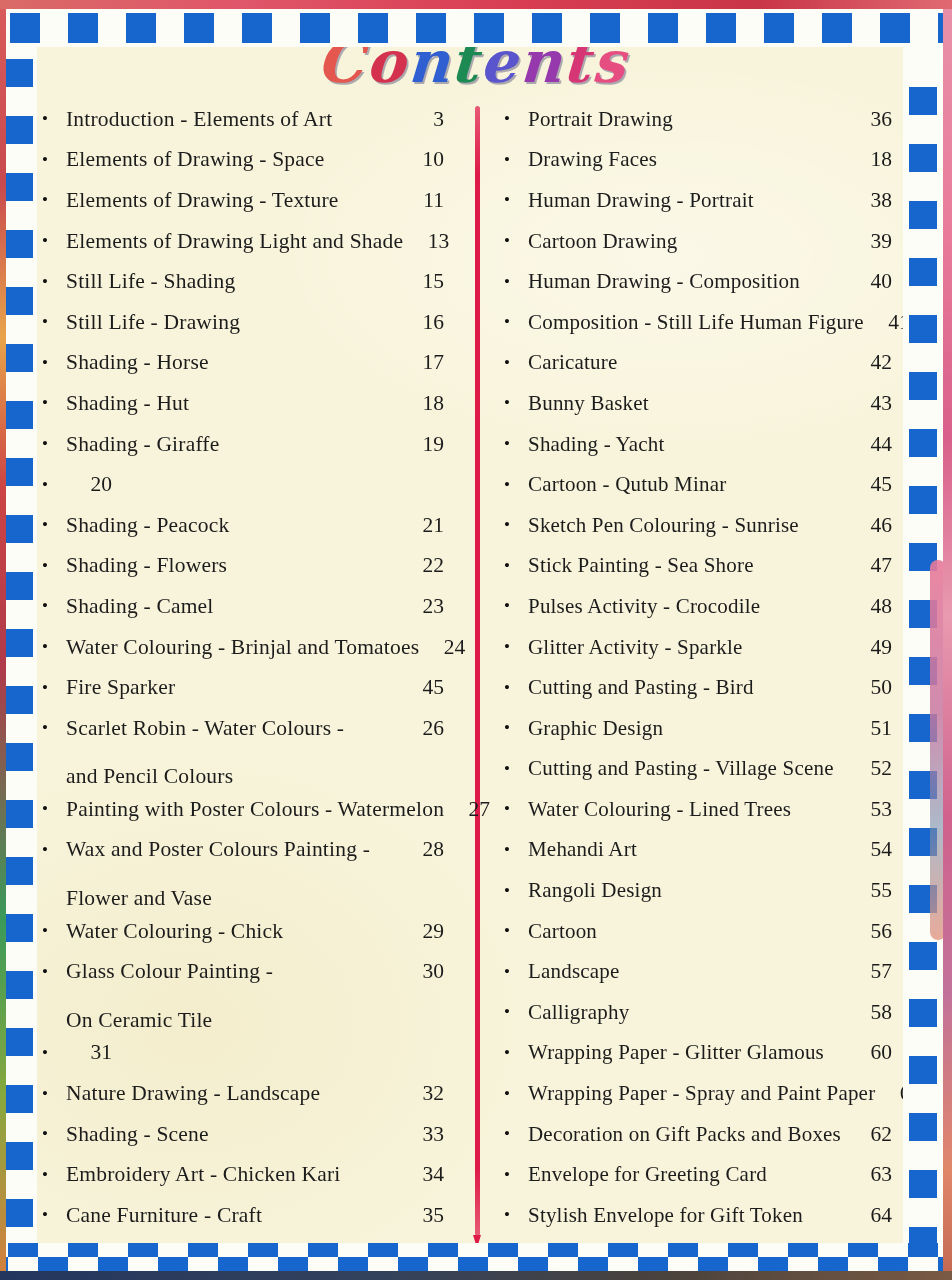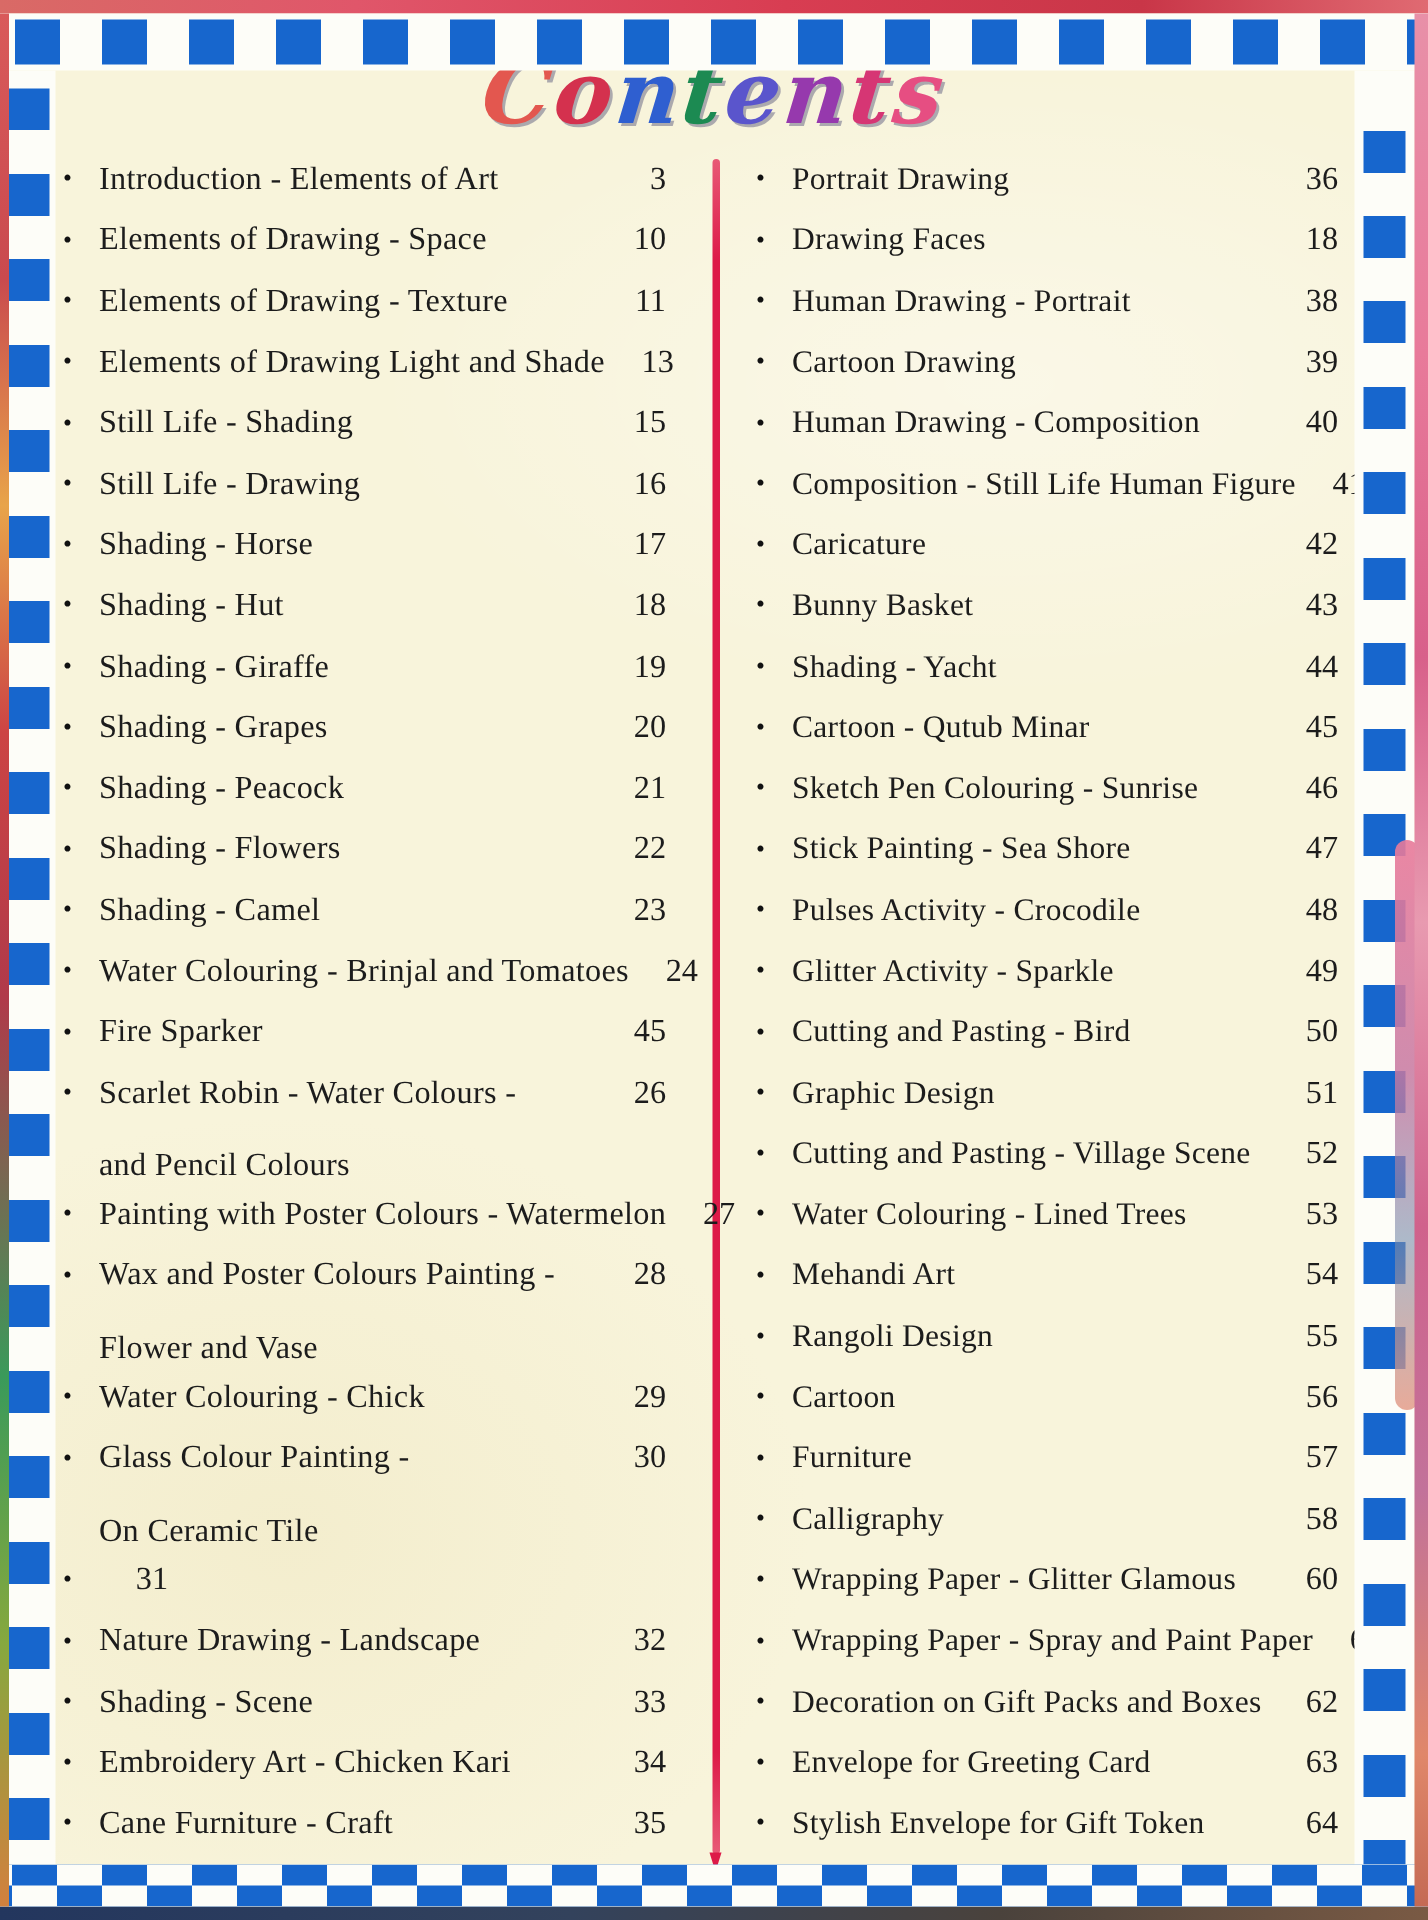--- a/index.html
+++ b/index.html
@@ -132,21 +132,20 @@
       <span class="lbl">Shading - Hut</span>
       <span class="pg">18</span>
     </div>
     <div class="line">
       <span class="bullet">•</span>
       <span class="lbl">Shading - Giraffe</span>
       <span class="pg">19</span>
     </div>
     <div class="line">
       <span class="bullet">•</span>
-      <span class="lbl">Shading - Grapes</span>
       <span class="pg">20</span>
     </div>
     <div class="line">
       <span class="bullet">•</span>
       <span class="lbl">Shading - Peacock</span>
       <span class="pg">21</span>
     </div>
     <div class="line">
       <span class="bullet">•</span>
       <span class="lbl">Shading - Flowers</span>
@@ -327,21 +326,21 @@
       <span class="lbl">Rangoli Design</span>
       <span class="pg">55</span>
     </div>
     <div class="line">
       <span class="bullet">•</span>
       <span class="lbl">Cartoon</span>
       <span class="pg">56</span>
     </div>
     <div class="line">
       <span class="bullet">•</span>
-      <span class="lbl">Furniture</span>
+      <span class="lbl">Landscape</span>
       <span class="pg">57</span>
     </div>
     <div class="line">
       <span class="bullet">•</span>
       <span class="lbl">Calligraphy</span>
       <span class="pg">58</span>
     </div>
     <div class="line">
       <span class="bullet">•</span>
       <span class="lbl">Wrapping Paper - Glitter Glamous</span>

